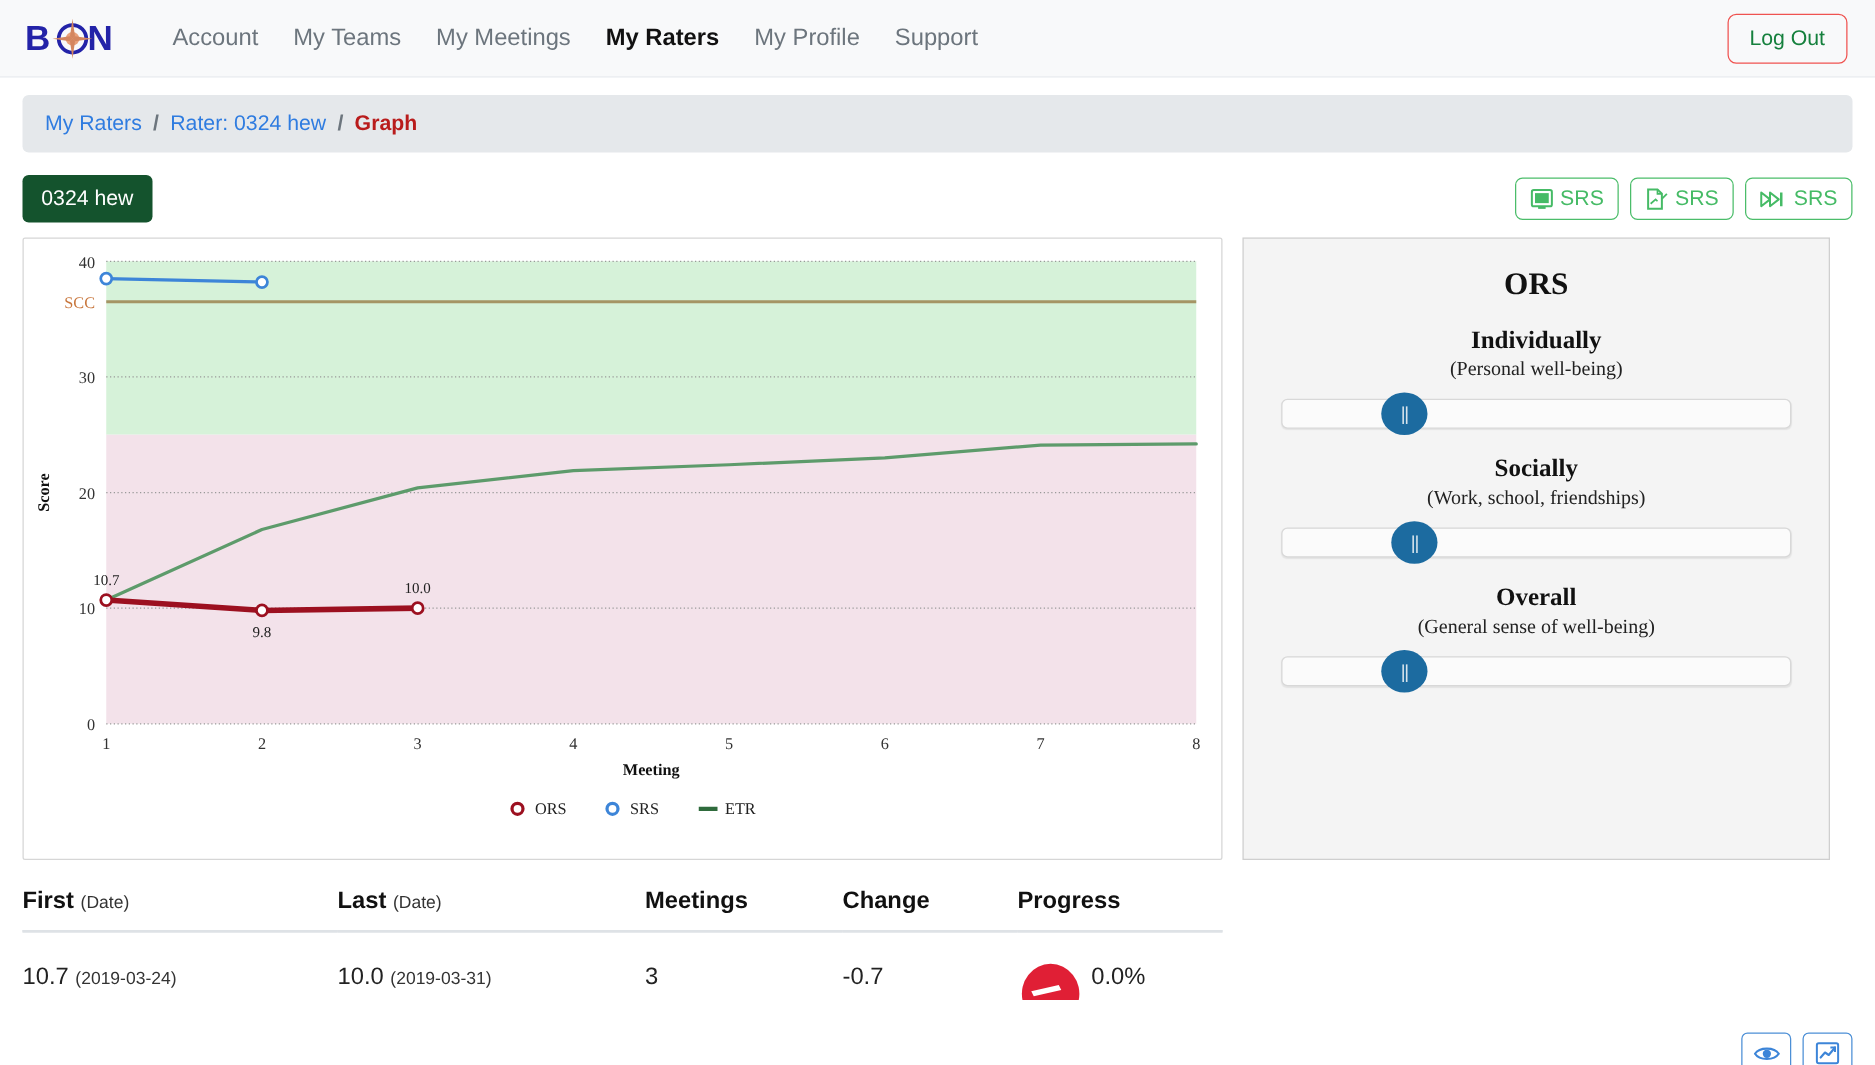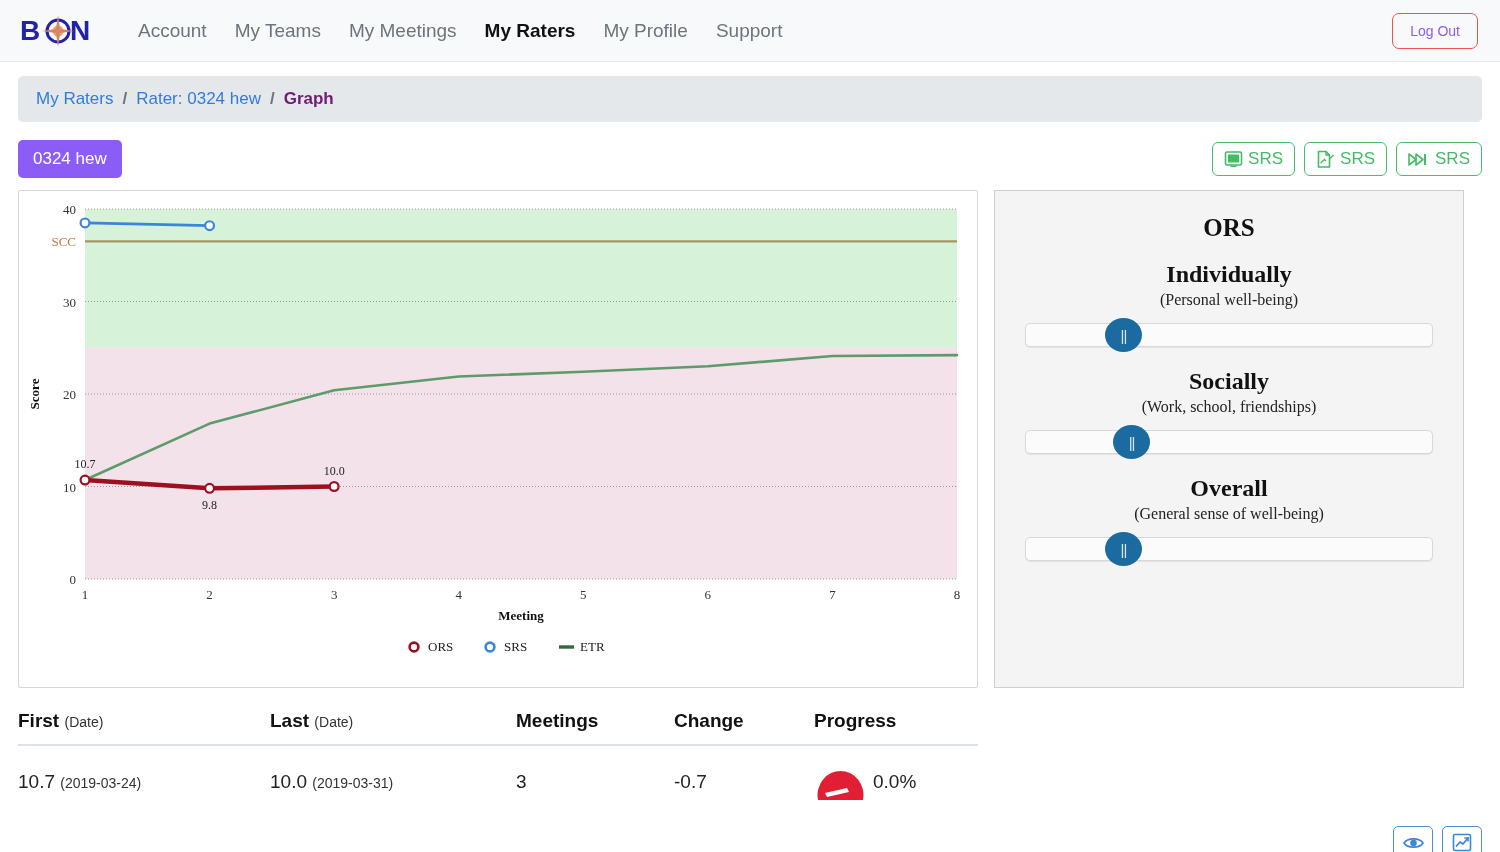--- a/index.html
+++ b/index.html
@@ -23,43 +23,43 @@
   .brand { display:flex; align-items:center; margin-right:26px; }
   .brand svg { display:block; }
   .nav-links { display:flex; align-items:center; gap:0; }
   .nav-link {
     font-size:19px; color:#6c757d; text-decoration:none;
     padding:6px 14px; white-space:nowrap; cursor:pointer;
   }
   .nav-link.active { color:#111; font-weight:bold; }
   .spacer { flex:1; }
   .logout-btn {
-    border:1px solid #ef5350; color:#8b5cf6; background:transparent;
-    border-radius:7px; font-size:14px; padding:9px 17px;
+    border:1px solid #ef5350; color:#15803d; background:transparent;
+    border-radius:7px; font-size:17px; padding:9px 17px;
     font-family:"Liberation Sans", sans-serif; cursor:pointer;
   }
 
   
   .bc-wrap { padding:14px 18px 0 18px; }
   .breadcrumb {
     background:#e5e8eb; border-radius:5px;
     padding:13px 18px; display:flex; align-items:center; gap:9px;
     font-size:17px;
   }
   .bc-link { color:#2f7ce0; text-decoration:none; cursor:pointer; }
   .bc-sep { color:#6c757d; font-weight:bold; }
-  .bc-current { color:#701a75; font-weight:bold; }
+  .bc-current { color:#b91c1c; font-weight:bold; }
 
   
   .subbar {
     padding:18px 18px 0 18px;
     display:flex; align-items:center;
   }
   .rater-badge {
-    background:#8b5cf6; color:#fff; border:none; border-radius:5px;
+    background:#14532d; color:#fff; border:none; border-radius:5px;
     font-size:17px; padding:9px 15px; cursor:pointer;
     font-family:"Liberation Sans", sans-serif;
   }
   .srs-group { margin-left:auto; display:flex; gap:9px; }
   .srs-btn {
     border:1px solid #4bbd6a; color:#46bb66; background:#fff;
     border-radius:6px; padding:6px 11px; font-size:17px;
     display:flex; align-items:center; gap:5px; cursor:pointer;
     font-family:"Liberation Sans", sans-serif;
   }
@@ -80,21 +80,21 @@
     border:1px solid #cfcfcf; background:#f4f4f4;
     position:relative; padding:16px 30px 0 30px;
   }
   .ors-title {
     text-align:center; font-family:"Liberation Serif", serif;
     font-size:25px; font-weight:bold; color:#111; margin:7px 0 0 0;
   }
   .ors-block { margin-top:19px; }
   .ors-label {
     text-align:center; font-family:"Liberation Serif", serif;
-    font-size:24px; font-weight:bold; color:#111;
+    font-size:20px; font-weight:bold; color:#111;
   }
   .ors-sub {
     text-align:center; font-family:"Liberation Serif", serif;
     font-size:16px; color:#222; margin-top:3px;
   }
   .slider {
     position:relative; margin-top:12px; height:28px;
   }
   .slider-track {
     position:absolute; left:0; right:0; top:2px; height:24px;

